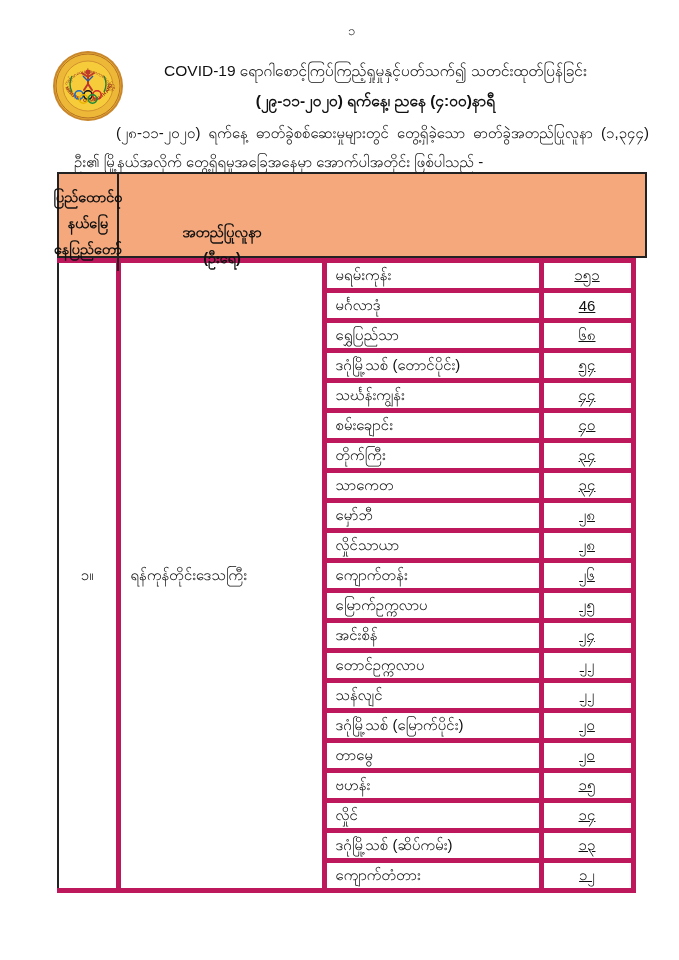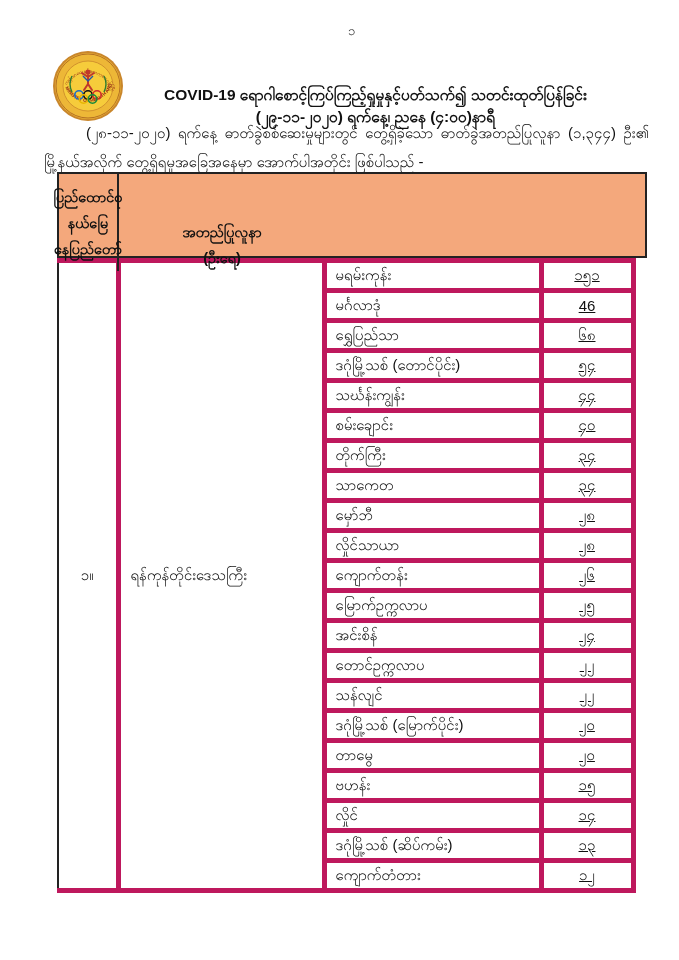--- a/index.html
+++ b/index.html
@@ -17,27 +17,27 @@
     font-size:13px;color:#222;
   }
   .logo{
     position:absolute;left:52px;top:50px;width:72px;height:72px;
   }
   .title-block{
     position:absolute;left:98px;right:26px;top:60px;
     text-align:center;
   }
   .title-line1{
-    font-size:15.5px;font-weight:bold;line-height:22px;margin-top:24px;
+    font-size:15.5px;font-weight:normal;line-height:22px;
   }
   .title-line2{
-    font-size:15.5px;font-weight:bold;line-height:22px;
+    font-size:15.5px;font-weight:bold;line-height:22px;margin-top:8px;
   }
   .intro{
-    position:absolute;left:44px;right:30px;top:118px;
+    position:absolute;left:74px;right:30px;top:118px;
     font-size:15px;line-height:29px;
     text-align:justify;text-indent:42px;
   }
   
   .tbl{position:absolute;left:57px;top:172px;}
   .tbl-header{
     display:grid;
     grid-template-columns:60px 206px 217px 107px;
     width:590px;height:86px;
     box-sizing:border-box;

